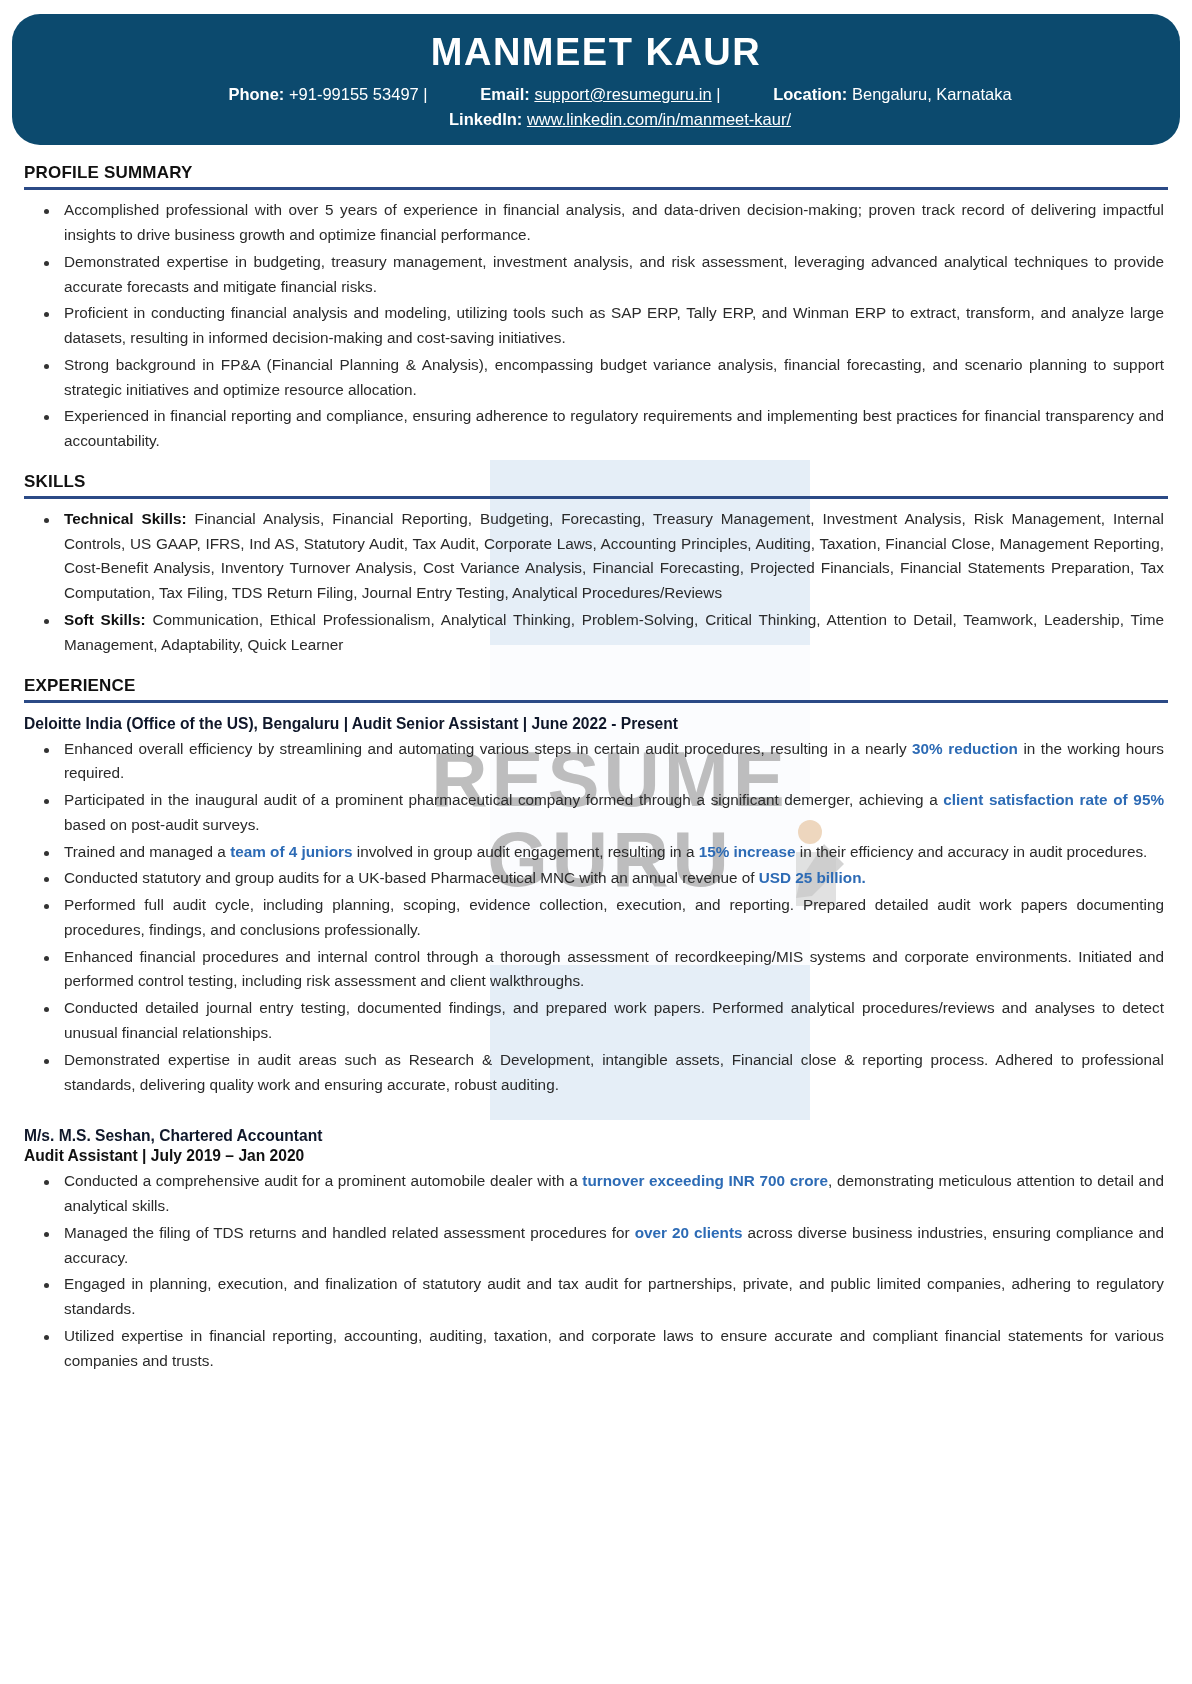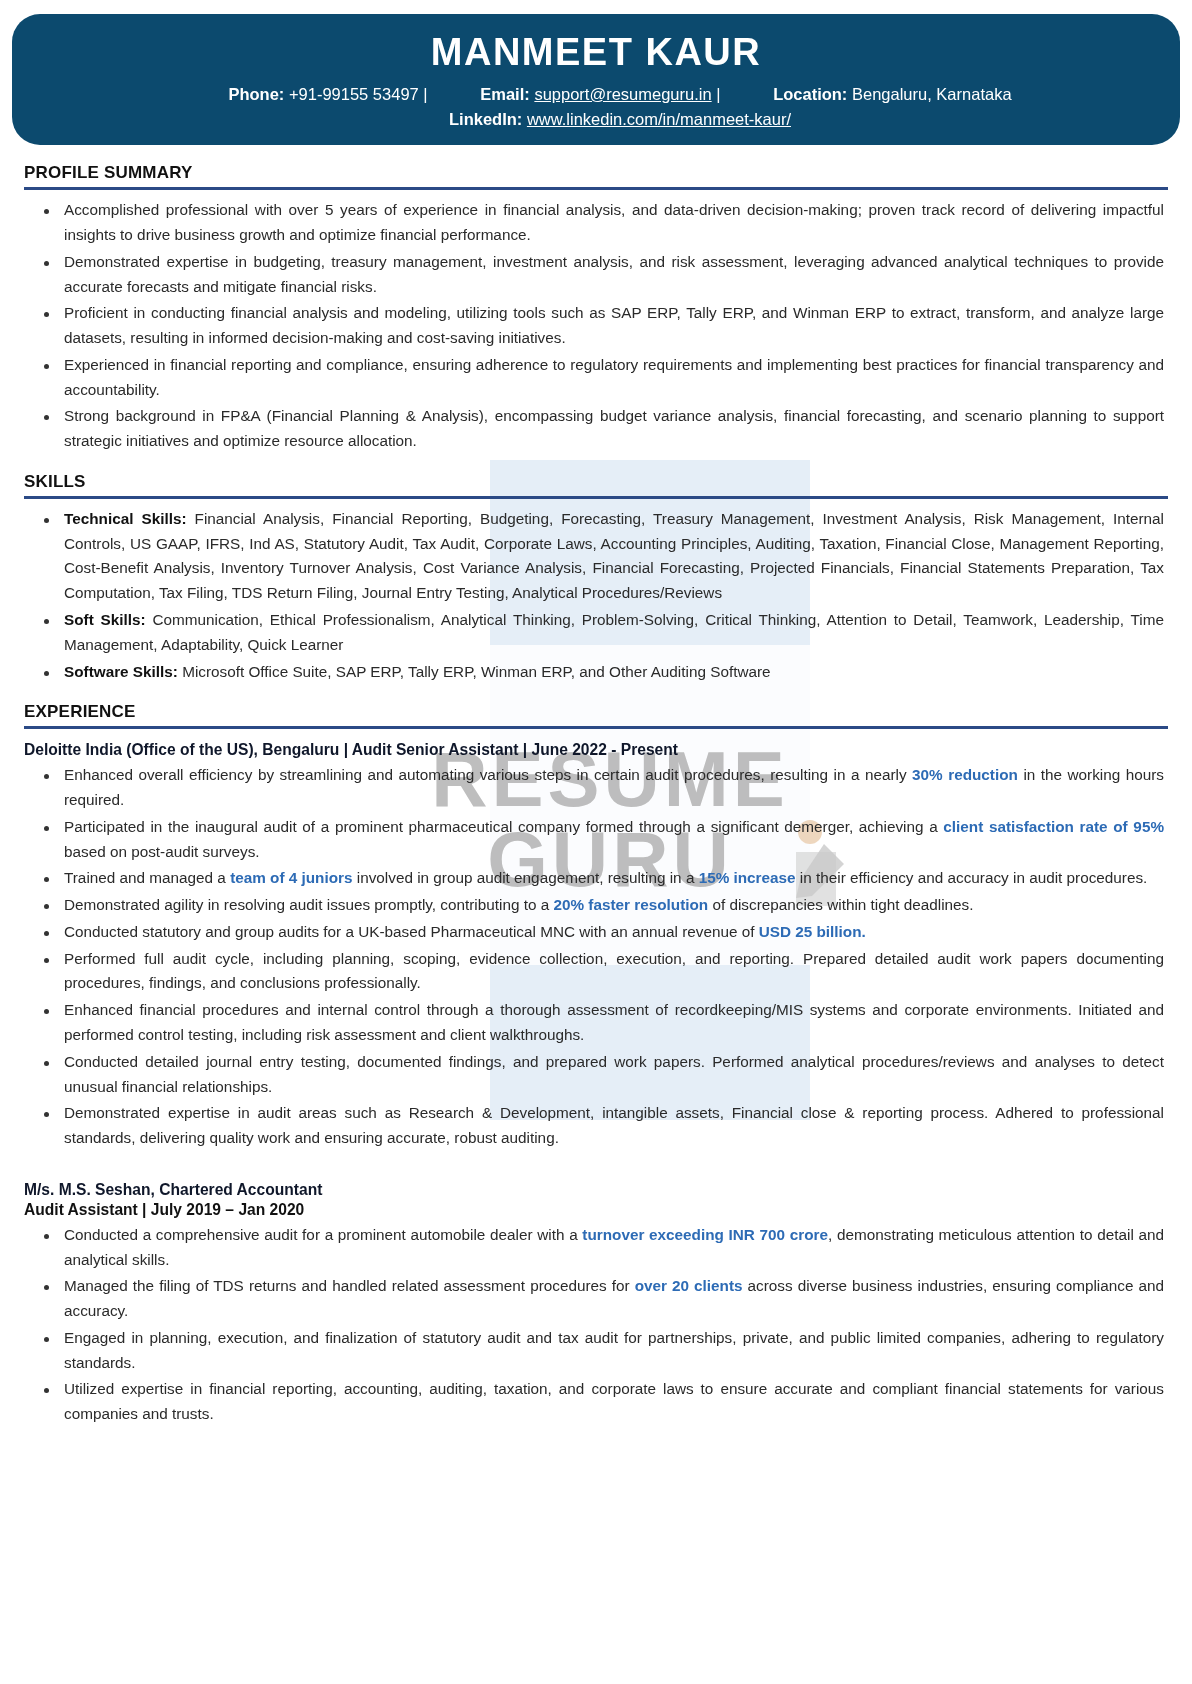--- a/index.html
+++ b/index.html
@@ -175,41 +175,39 @@
   </div>
 
   <div class="content">
 
     <div class="sec-title">PROFILE SUMMARY</div>
     <div class="sec-rule"></div>
     <ul class="blist" id="profile-list">
         <li>Accomplished professional with over 5 years of experience in financial analysis, and data-driven decision-making; proven track record of delivering impactful insights to drive business growth and optimize financial performance.</li>
         <li>Demonstrated expertise in budgeting, treasury management, investment analysis, and risk assessment, leveraging advanced analytical techniques to provide accurate forecasts and mitigate financial risks.</li>
         <li>Proficient in conducting financial analysis and modeling, utilizing tools such as SAP ERP, Tally ERP, and Winman ERP to extract, transform, and analyze large datasets, resulting in informed decision-making and cost-saving initiatives.</li>
+        <li>Strong background in FP&amp;A (Financial Planning &amp; Analysis), encompassing budget variance analysis, financial forecasting, and scenario planning to support strategic initiatives and optimize resource allocation.</li>
         <li>Experienced in financial reporting and compliance, ensuring adherence to regulatory requirements and implementing best practices for financial transparency and accountability.</li>
-        <li>Strong background in FP&amp;A (Financial Planning &amp; Analysis), encompassing budget variance analysis, financial forecasting, and scenario planning to support strategic initiatives and optimize resource allocation.</li>
       </ul>
 
     <div class="sec-title">SKILLS</div>
     <div class="sec-rule"></div>
     <ul class="blist" id="skills-list">
         <li><span class="lbl">Technical Skills:</span><span> Financial Analysis, Financial Reporting, Budgeting, Forecasting, Treasury Management, Investment Analysis, Risk Management, Internal Controls, US GAAP, IFRS, Ind AS, Statutory Audit, Tax Audit, Corporate Laws, Accounting Principles, Auditing, Taxation, Financial Close, Management Reporting, Cost-Benefit Analysis, Inventory Turnover Analysis, Cost Variance Analysis, Financial Forecasting, Projected Financials, Financial Statements Preparation, Tax Computation, Tax Filing, TDS Return Filing, Journal Entry Testing, Analytical Procedures/Reviews</span></li>
         <li><span class="lbl">Soft Skills:</span><span> Communication, Ethical Professionalism, Analytical Thinking, Problem-Solving, Critical Thinking, Attention to Detail, Teamwork, Leadership, Time Management, Adaptability, Quick Learner</span></li>
-        <li><span class="lbl">Software Skills:</span><span> Microsoft Office Suite, SAP ERP, Tally ERP, Winman ERP, and Other Auditing Software</span></li>
       </ul>
 
     <div class="sec-title">EXPERIENCE</div>
     <div class="sec-rule"></div>
     <div id="experience-container">
         <div class="job-head">Deloitte India (Office of the US), Bengaluru | Audit Senior Assistant | June 2022 - Present</div>
         <ul class="blist tight">
           <li><span>Enhanced overall efficiency by streamlining and automating various steps in certain audit procedures, resulting in a nearly </span><span class="hl">30% reduction</span><span> in the working hours required.</span></li>
           <li><span>Participated in the inaugural audit of a prominent pharmaceutical company formed through a significant demerger, achieving a </span><span class="hl">client satisfaction rate of 95%</span><span> based on post-audit surveys.</span></li>
           <li><span>Trained and managed a </span><span class="hl">team of 4 juniors</span><span> involved in group audit engagement, resulting in a </span><span class="hl">15% increase</span><span> in their efficiency and accuracy in audit procedures.</span></li>
-          <li><span>Demonstrated agility in resolving audit issues promptly, contributing to a </span><span class="hl">20% faster resolution</span><span> of discrepancies within tight deadlines.</span></li>
           <li><span>Conducted statutory and group audits for a UK-based Pharmaceutical MNC with an annual revenue of </span><span class="hl">USD 25 billion.</span></li>
           <li><span>Performed full audit cycle, including planning, scoping, evidence collection, execution, and reporting. Prepared detailed audit work papers documenting procedures, findings, and conclusions professionally.</span></li>
           <li><span>Enhanced financial procedures and internal control through a thorough assessment of recordkeeping/MIS systems and corporate environments. Initiated and performed control testing, including risk assessment and client walkthroughs.</span></li>
           <li><span>Conducted detailed journal entry testing, documented findings, and prepared work papers. Performed analytical procedures/reviews and analyses to detect unusual financial relationships.</span></li>
           <li><span>Demonstrated expertise in audit areas such as Research &amp; Development, intangible assets, Financial close &amp; reporting process. Adhered to professional standards, delivering quality work and ensuring accurate, robust auditing.</span></li>
         </ul>
         <div class="gap"></div>
         <div class="job-head">M/s. M.S. Seshan, Chartered Accountant</div>
         <div class="job-sub">Audit Assistant | July 2019 – Jan 2020</div>
         <ul class="blist tight">

